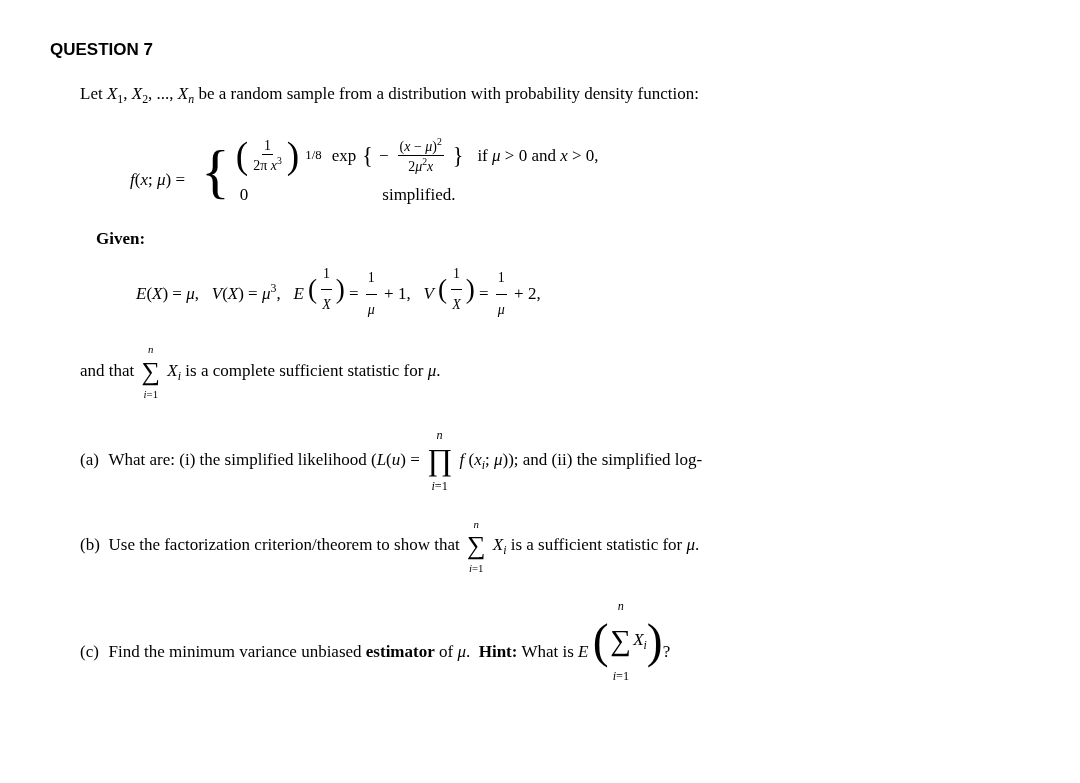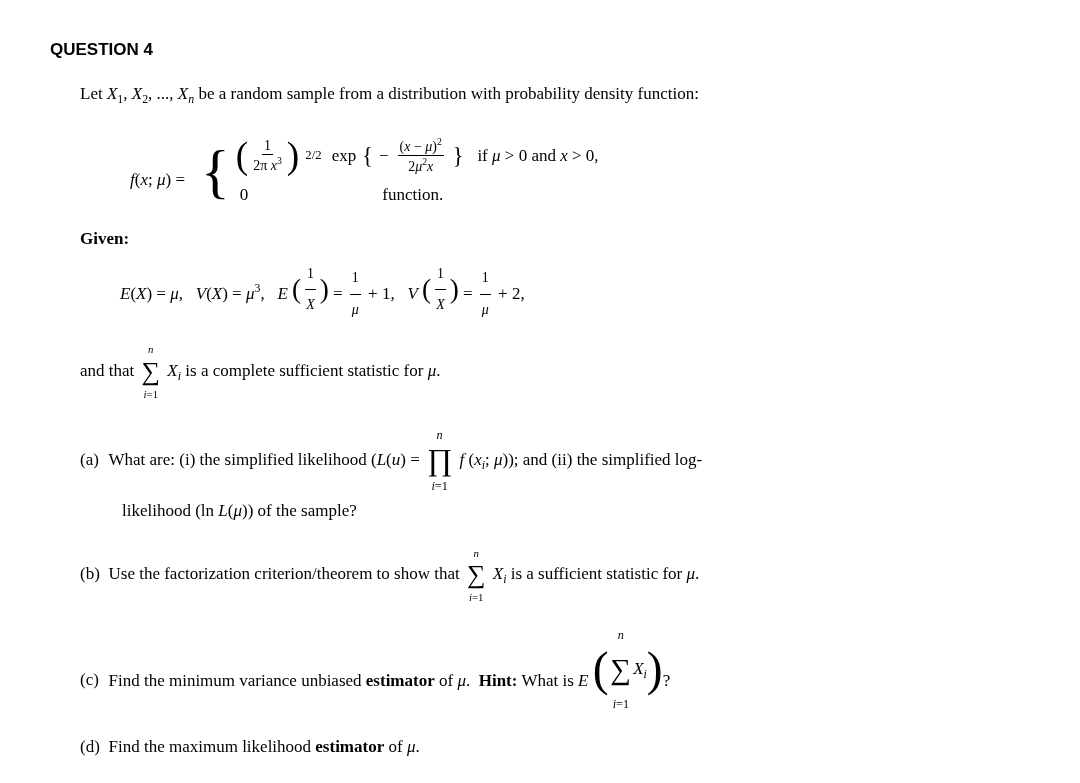--- a/index.html
+++ b/index.html
@@ -78,21 +78,21 @@
     }
     .paren-wrap {
       display: inline-flex;
       align-items: center;
     }
     .big-paren {
       font-size: 2.2em;
       line-height: 1;
     }
     .given-section {
-      margin-left: 30px;
+      margin-left: 46px;
       margin-bottom: 14px;
     }
     .given-label {
       font-weight: bold;
       margin-bottom: 10px;
     }
     .given-formula {
       margin-left: 20px;
       margin-bottom: 12px;
       line-height: 2.2;
@@ -140,21 +140,21 @@
     }
     .prod-sub { font-size: 0.72em; }
     .prod-sup { font-size: 0.72em; }
     .indent {
       margin-left: 42px;
     }
   </style>
 </head>
 <body>
 
-<div class="question-title">QUESTION 4</div>
+<div class="question-title">QUESTION 7</div>
 
 <div class="intro-text">
   Let <i>X</i><sub>1</sub>, <i>X</i><sub>2</sub>, ..., <i>X<sub>n</sub></i> be a random sample from a distribution with probability density function:
 </div>
 
 <div class="pdf-block" style="margin-left:80px; margin-bottom:24px;">
   <span class="f-label"><i>f</i>(<i>x</i>; <i>μ</i>) =</span>
   <div class="brace-container">
     <span class="big-brace">{</span>
     <div class="cases">
@@ -163,36 +163,36 @@
         <div class="case-formula">
           
           <span class="paren-wrap">
             <span class="big-paren">(</span>
             <span class="frac frac-small">
               <span class="num">1</span>
               <span class="den">2π <i>x</i><sup>3</sup></span>
             </span>
             <span class="big-paren">)</span>
           </span>
-          <sup style="font-size:0.75em;">2/2</sup>
+          <sup style="font-size:0.75em;">1/8</sup>
           &nbsp;exp
           <span style="font-size:1.3em;">{</span>
           −
           <span class="frac frac-small">
             <span class="num">(<i>x</i> − <i>μ</i>)<sup>2</sup></span>
             <span class="den">2<i>μ</i><sup>2</sup><i>x</i></span>
           </span>
           <span style="font-size:1.3em;">}</span>
         </div>
         <div>if <i>μ</i> &gt; 0 and <i>x</i> &gt; 0,</div>
       </div>
 
       <div class="case-row">
         <div style="padding-left:4px;">0</div>
-        <div style="margin-left:120px;">function.</div>
+        <div style="margin-left:120px;">simplified.</div>
       </div>
     </div>
   </div>
 </div>
 
 <div class="given-section">
   <div class="given-label">Given:</div>
   <div class="given-formula" style="margin-left:40px;">
     <i>E</i>(<i>X</i>) = <i>μ</i>,&nbsp;&nbsp;
     <i>V</i>(<i>X</i>) = <i>μ</i><sup>3</sup>,&nbsp;&nbsp;
@@ -243,21 +243,20 @@
 
   <div class="part">
     <span class="part-label">(a)</span>
     &nbsp;What are: (i) the simplified likelihood (<i>L</i>(<i>u</i>) =
     <span class="prod-notation">
       <span class="prod-sup"><i>n</i></span>
       <span class="prod-pi">∏</span>
       <span class="prod-sub"><i>i</i>=1</span>
     </span>
     <i>f</i> (<i>x<sub>i</sub></i>; <i>μ</i>)); and (ii) the simplified log-
-    <div class="indent">likelihood (ln <i>L</i>(<i>μ</i>)) of the sample?</div>
   </div>
 
   <div class="part">
     <span class="part-label">(b)</span>
     &nbsp;Use the factorization criterion/theorem to show that
     <span class="sum-notation">
       <span class="sum-sup"><i>n</i></span>
       <span class="sum-sigma">∑</span>
       <span class="sum-sub"><i>i</i>=1</span>
     </span>
@@ -273,18 +272,14 @@
       <span style="display:inline-flex; flex-direction:column; align-items:center; vertical-align:middle; margin:0 2px;">
         <span style="font-size:0.72em;"><i>n</i></span>
         <span style="font-size:1.7em;">∑</span>
         <span style="font-size:0.72em;"><i>i</i>=1</span>
       </span>
       <i>X<sub>i</sub></i>
       <span style="font-size:2.8em;">)</span>
     </span>?
   </div>
 
-  <div class="part">
-    <span class="part-label">(d)</span>
-    &nbsp;Find the maximum likelihood <strong>estimator</strong> of <i>μ</i>.
-  </div>
 
 </div>
 
 </body></html>

